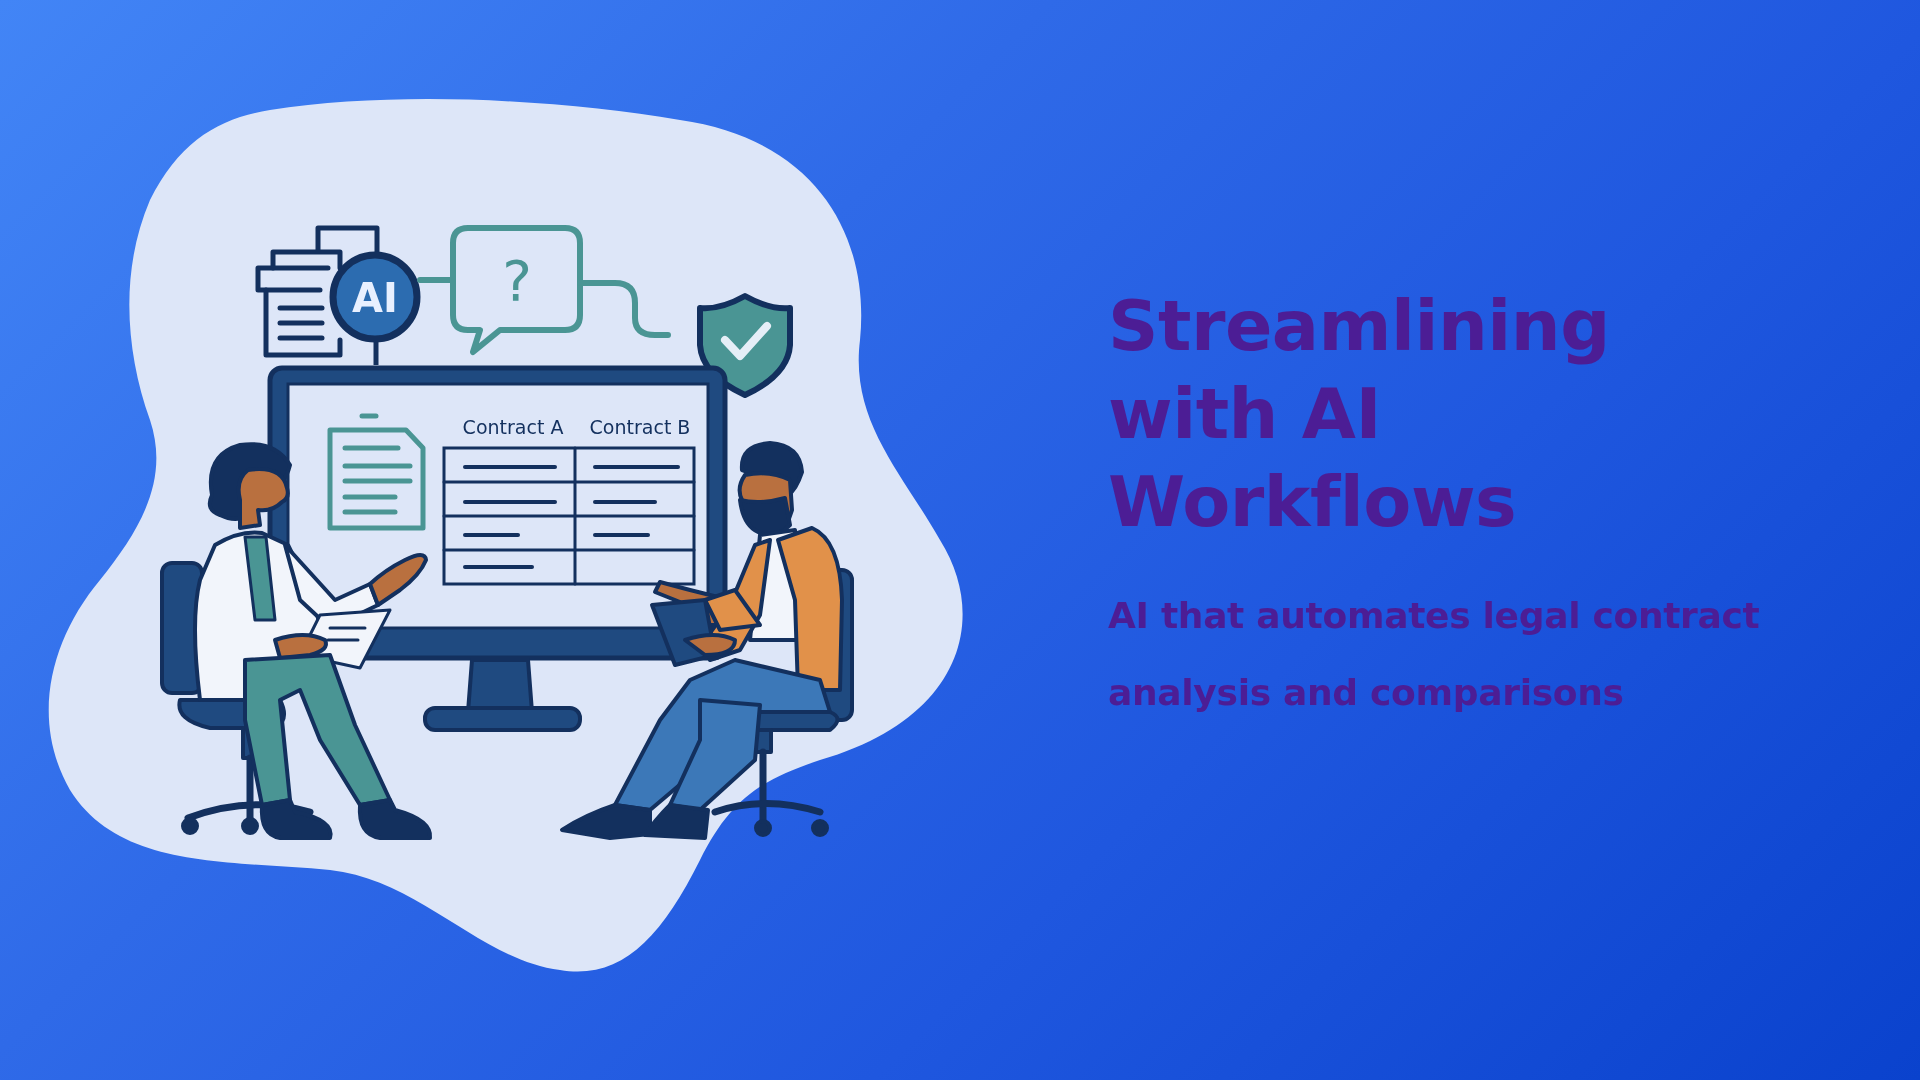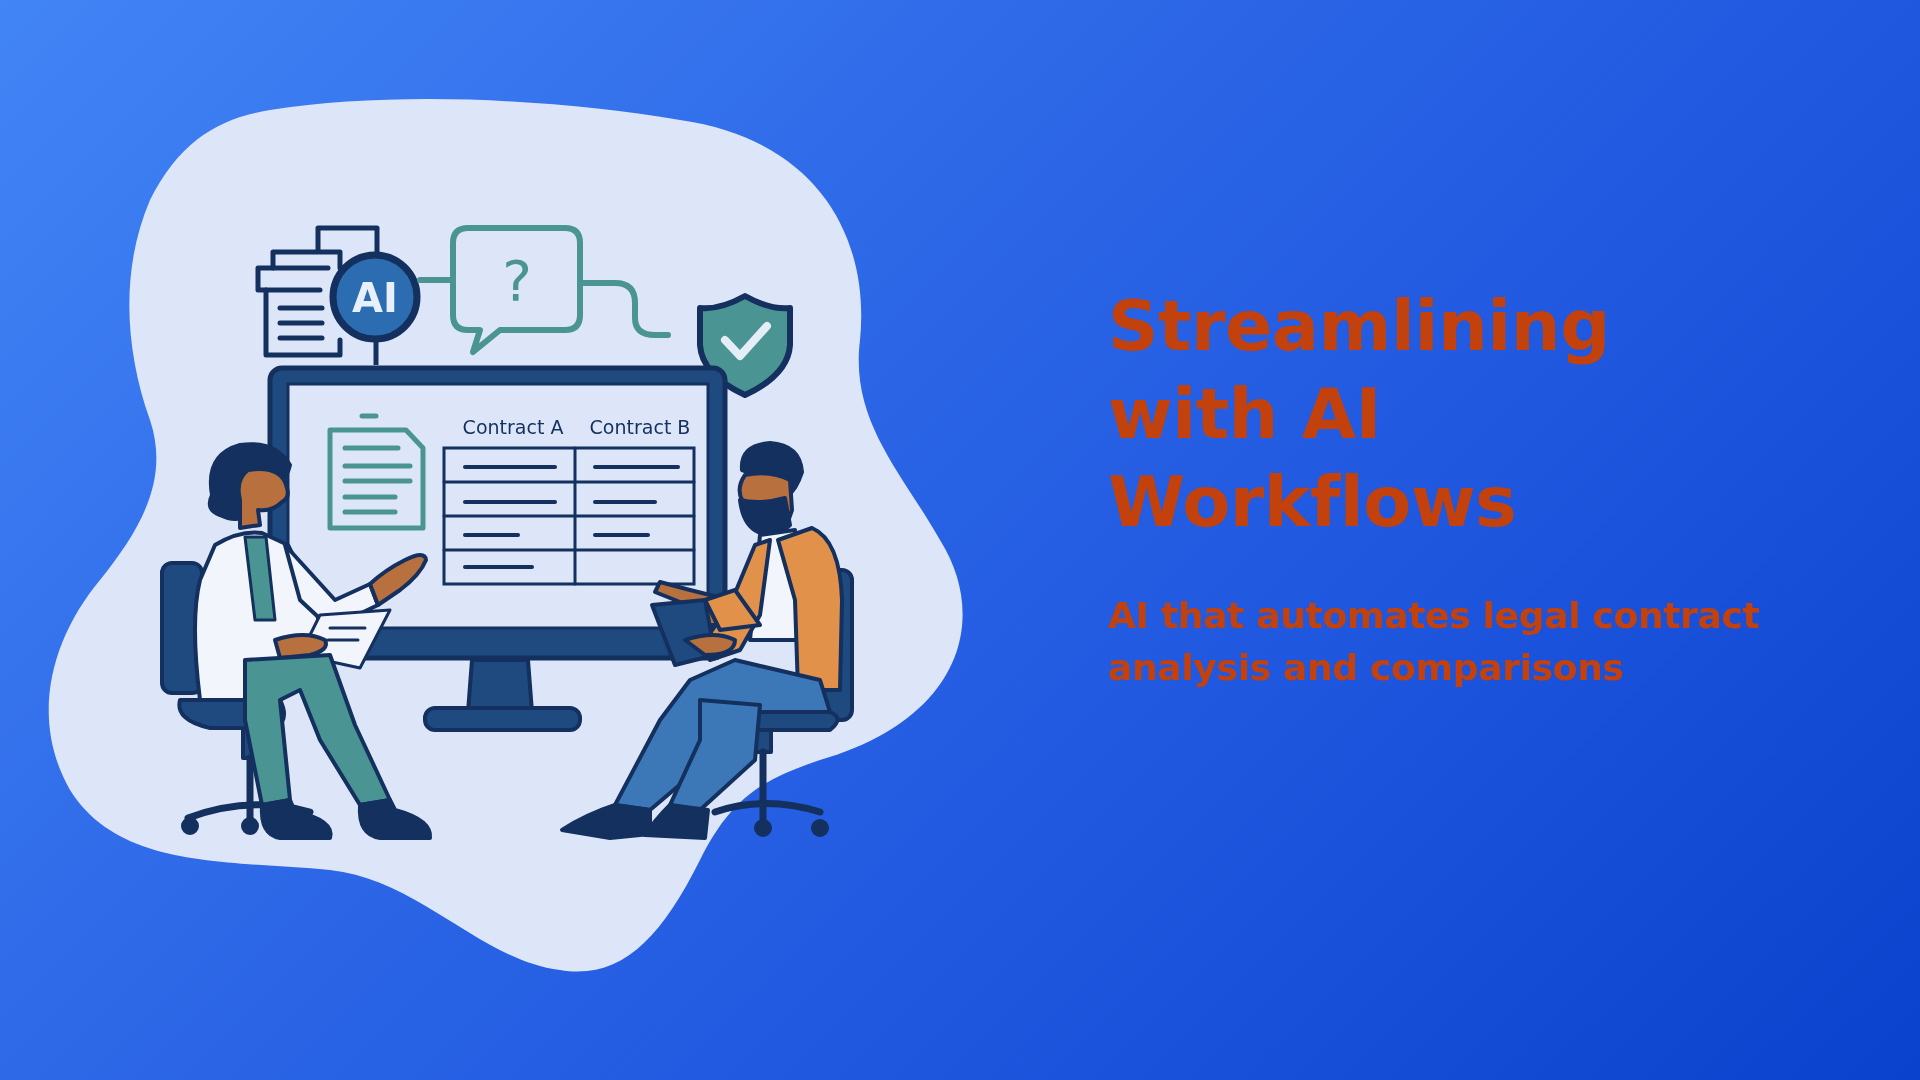--- a/index.html
+++ b/index.html
@@ -3,32 +3,32 @@
 <meta charset="utf-8">
 <style>
   html, body { margin: 0; padding: 0; }
   body {
     width: 1920px; height: 1080px; overflow: hidden; position: relative;
     background: linear-gradient(135deg, #4285f6 0%, #2f6ae8 35%, #1f57df 65%, #0a42cd 100%);
     font-family: "DejaVu Sans", "Liberation Sans", sans-serif;
   }
   .hero-illustration { position: absolute; left: 0; top: 0; width: 1000px; height: 1000px; }
   .hero-text {
-    position: absolute; left: 1108px; top: 282px; width: 780px; color: #c2410c;
+    position: absolute; left: 1108px; top: 282px; width: 780px; color: #4c1d95;
   }
   .hero-title {
     margin: 0; font-weight: bold; font-size: 70px; line-height: 88px;
     letter-spacing: -0.5px;
   }
   .hero-title span { display: block; white-space: nowrap; }
   .hero-subtitle {
     margin: 44px 0 0 0; font-weight: bold; font-size: 36px; line-height: 52px;
     letter-spacing: -0.3px;
   }
-  .hero-subtitle span { display: block; white-space: nowrap; }
+  .hero-subtitle span { display: block; white-space: nowrap; margin-top: 25px; }
   .svg-text { font-family: "DejaVu Sans", "Liberation Sans", sans-serif; }
 </style>
 </head>
 <body>
 
 <svg class="hero-illustration" viewBox="0 0 1000 1000" width="1000" height="1000" xmlns="http://www.w3.org/2000/svg">
 
   <path fill="#dde6f8" d="M 270 110
            C 400 90, 560 100, 680 120
            C 820 140, 870 240, 860 340

